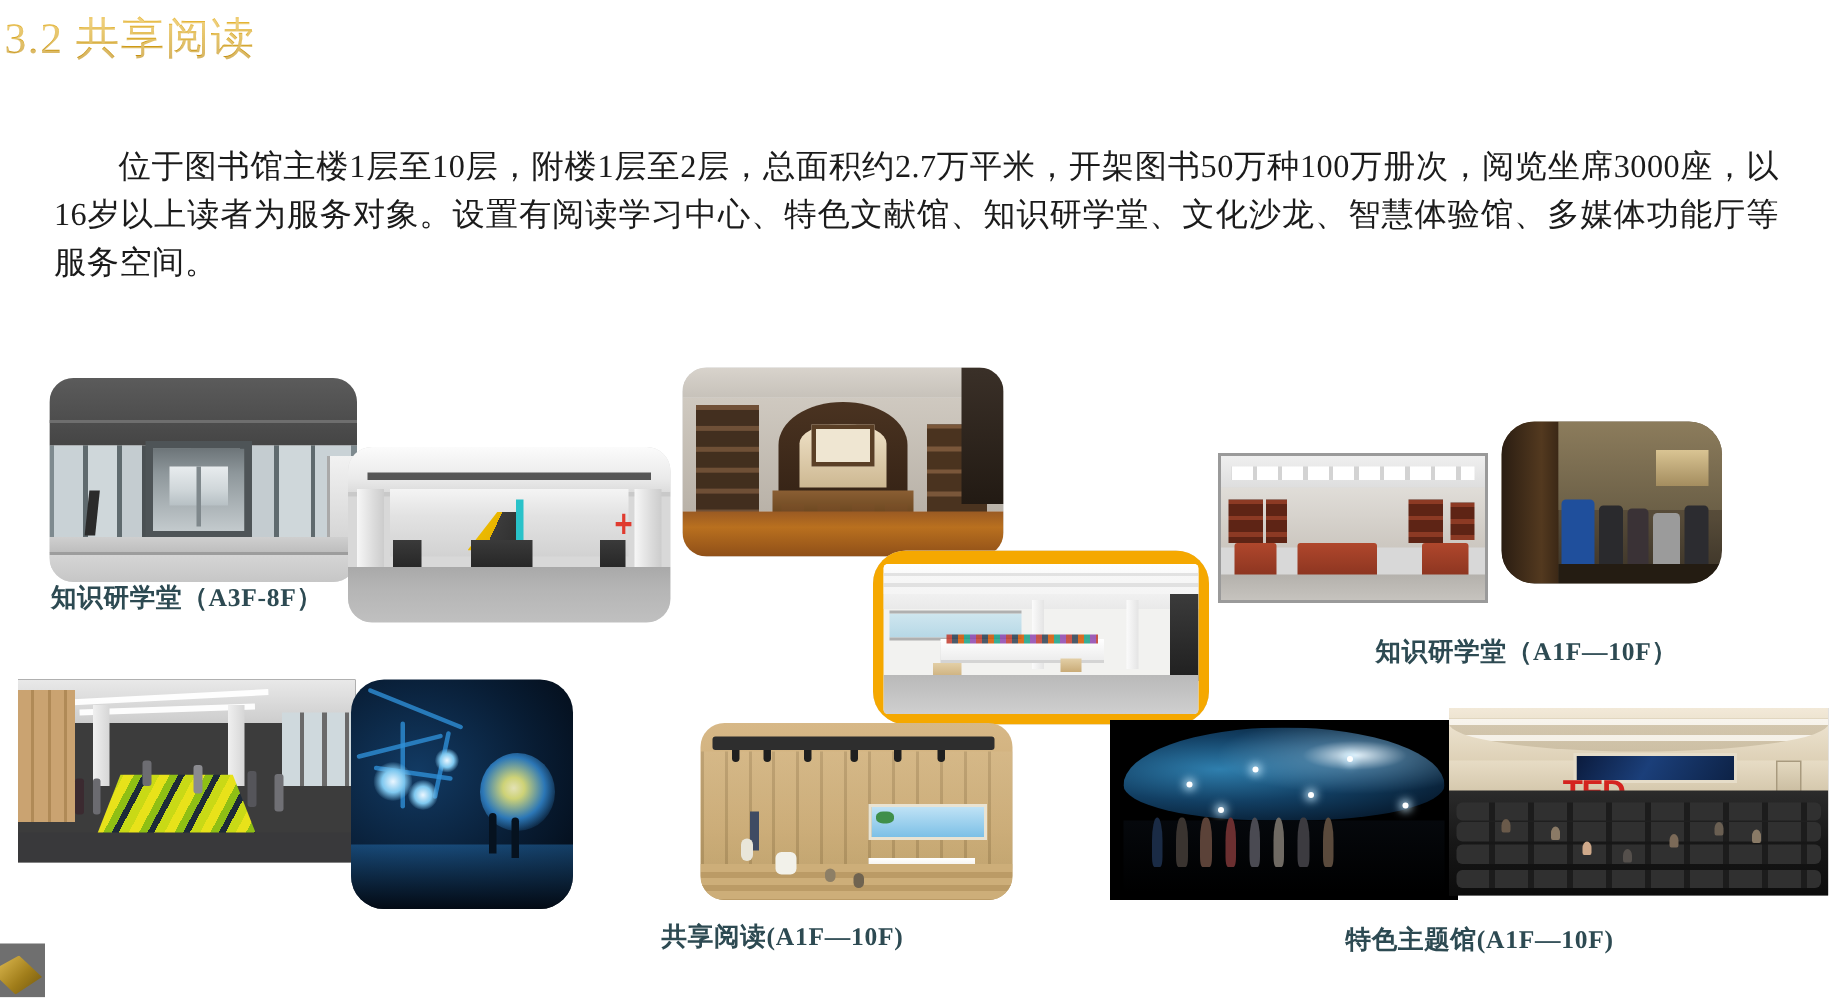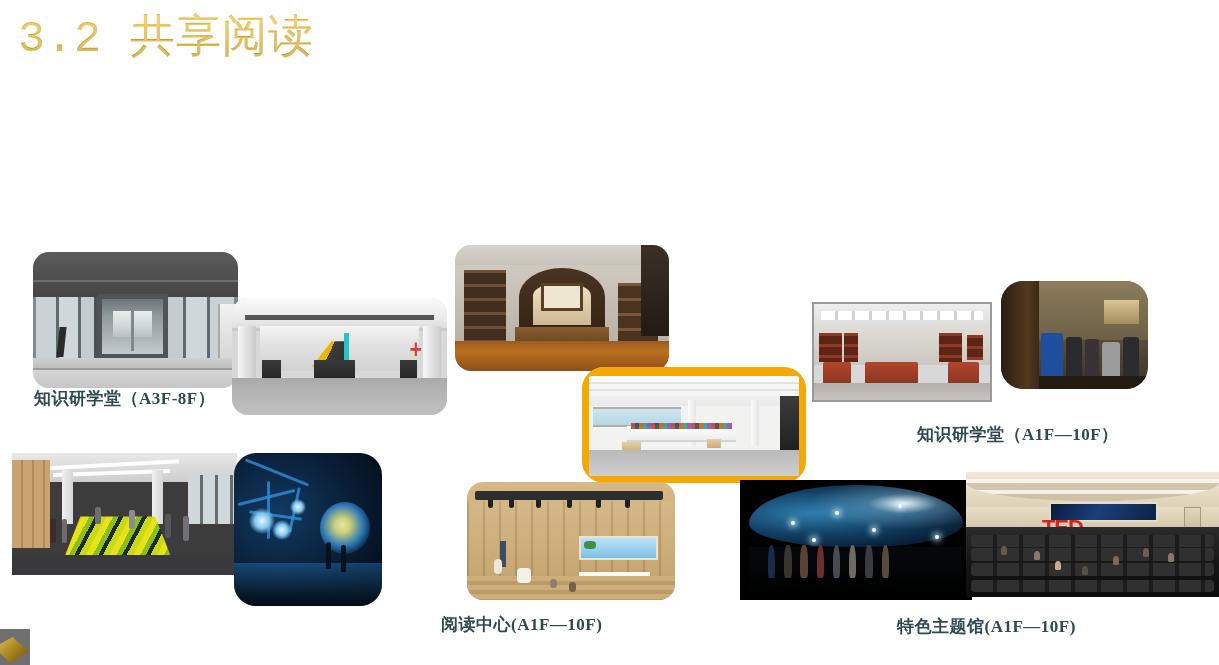--- a/index.html
+++ b/index.html
@@ -14,24 +14,24 @@
     position: relative;
     width: 1219px;
     height: 665px;
     background: #ffffff;
     overflow: hidden;
   }
 
   
   #slide-title {
     position: absolute;
-    left: 18px;
+    left: 3px;
     top: 6px;
-    font-family: Liberation Mono, monospace;
-    font-size: 45px;
+    font-family: Liberation Serif, serif;
+    font-size: 29px;
     font-weight: 400;
     letter-spacing: 1px;
     color: #d4a017;
     background: linear-gradient(180deg, #f0c24a 0%, #d8a51b 45%, #b8830a 100%);
     -webkit-background-clip: text;
     background-clip: text;
     -webkit-text-fill-color: transparent;
     text-shadow: 0 1px 0 rgba(255,255,255,0.35);
     white-space: nowrap;
   }
@@ -537,20 +537,21 @@
     clip-path: polygon(0 40%, 55% 0, 100% 55%, 48% 100%);
   }
 </style>
 </head>
 <body>
 
 <div id="slide">
 
   <div id="slide-title">3.2 共享阅读</div>
 
+  <div id="body-text">位于图书馆主楼1层至10层，附楼1层至2层，总面积约2.7万平米，开架图书50万种100万册次，阅览坐席3000座，以16岁以上读者为服务对象。设置有阅读学习中心、特色文献馆、知识研学堂、文化沙龙、智慧体验馆、多媒体功能厅等服务空间。</div>
 
   <div class="photo img-entrance rounded" style="left:33px; top:252px; width:205px; height:136px;">
     <div class="inner">
       <div class="band-top"></div>
       <div class="glass"></div>
       <div class="portal"></div>
       <div class="person"></div>
       <div class="sidebox"></div>
       <div class="ground"></div>
     </div>
@@ -738,19 +739,19 @@
       <div class="aud" style="left:80%; bottom:28%; background:#897a66;"></div>
     </div>
   </div>
 
   <div class="caption" style="left:34px; top:387px;">知识研学堂（A3F-8F）</div>
 
 
   <div class="caption" style="left:917px; top:423px;">知识研学堂（A1F—10F）</div>
 
 
-  <div class="caption" style="left:441px; top:613px;">阅读中心(A1F—10F)</div>
+  <div class="caption" style="left:441px; top:613px;">共享阅读(A1F—10F)</div>
 
   <div class="caption" style="left:897px; top:615px;">特色主题馆(A1F—10F)</div>
 
   <div id="corner-deco"></div>
 
 </div>
 
 </body></html>

